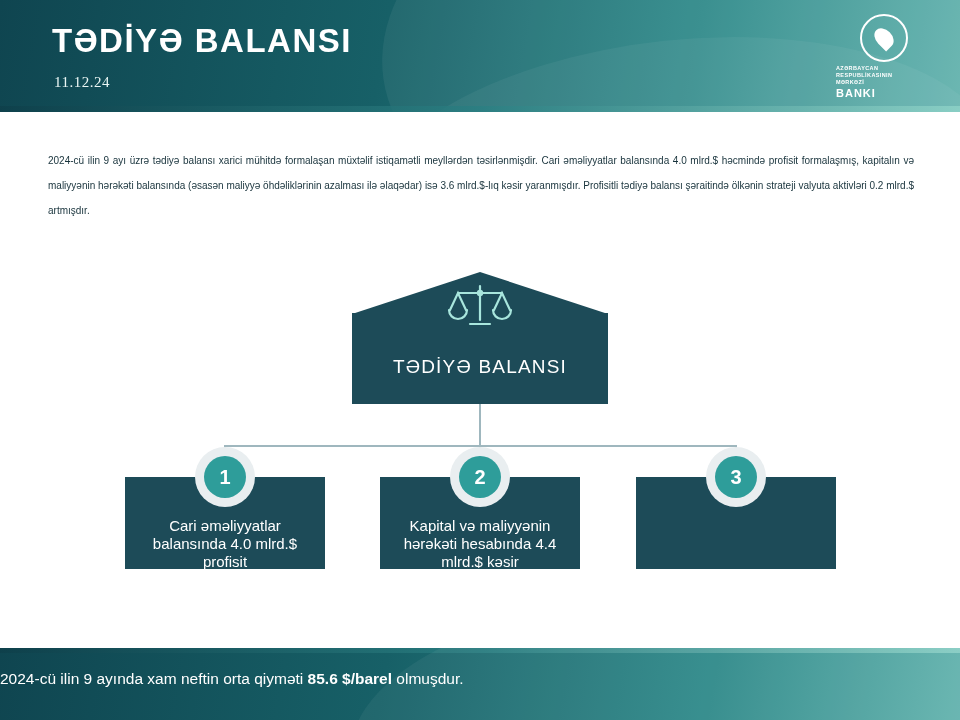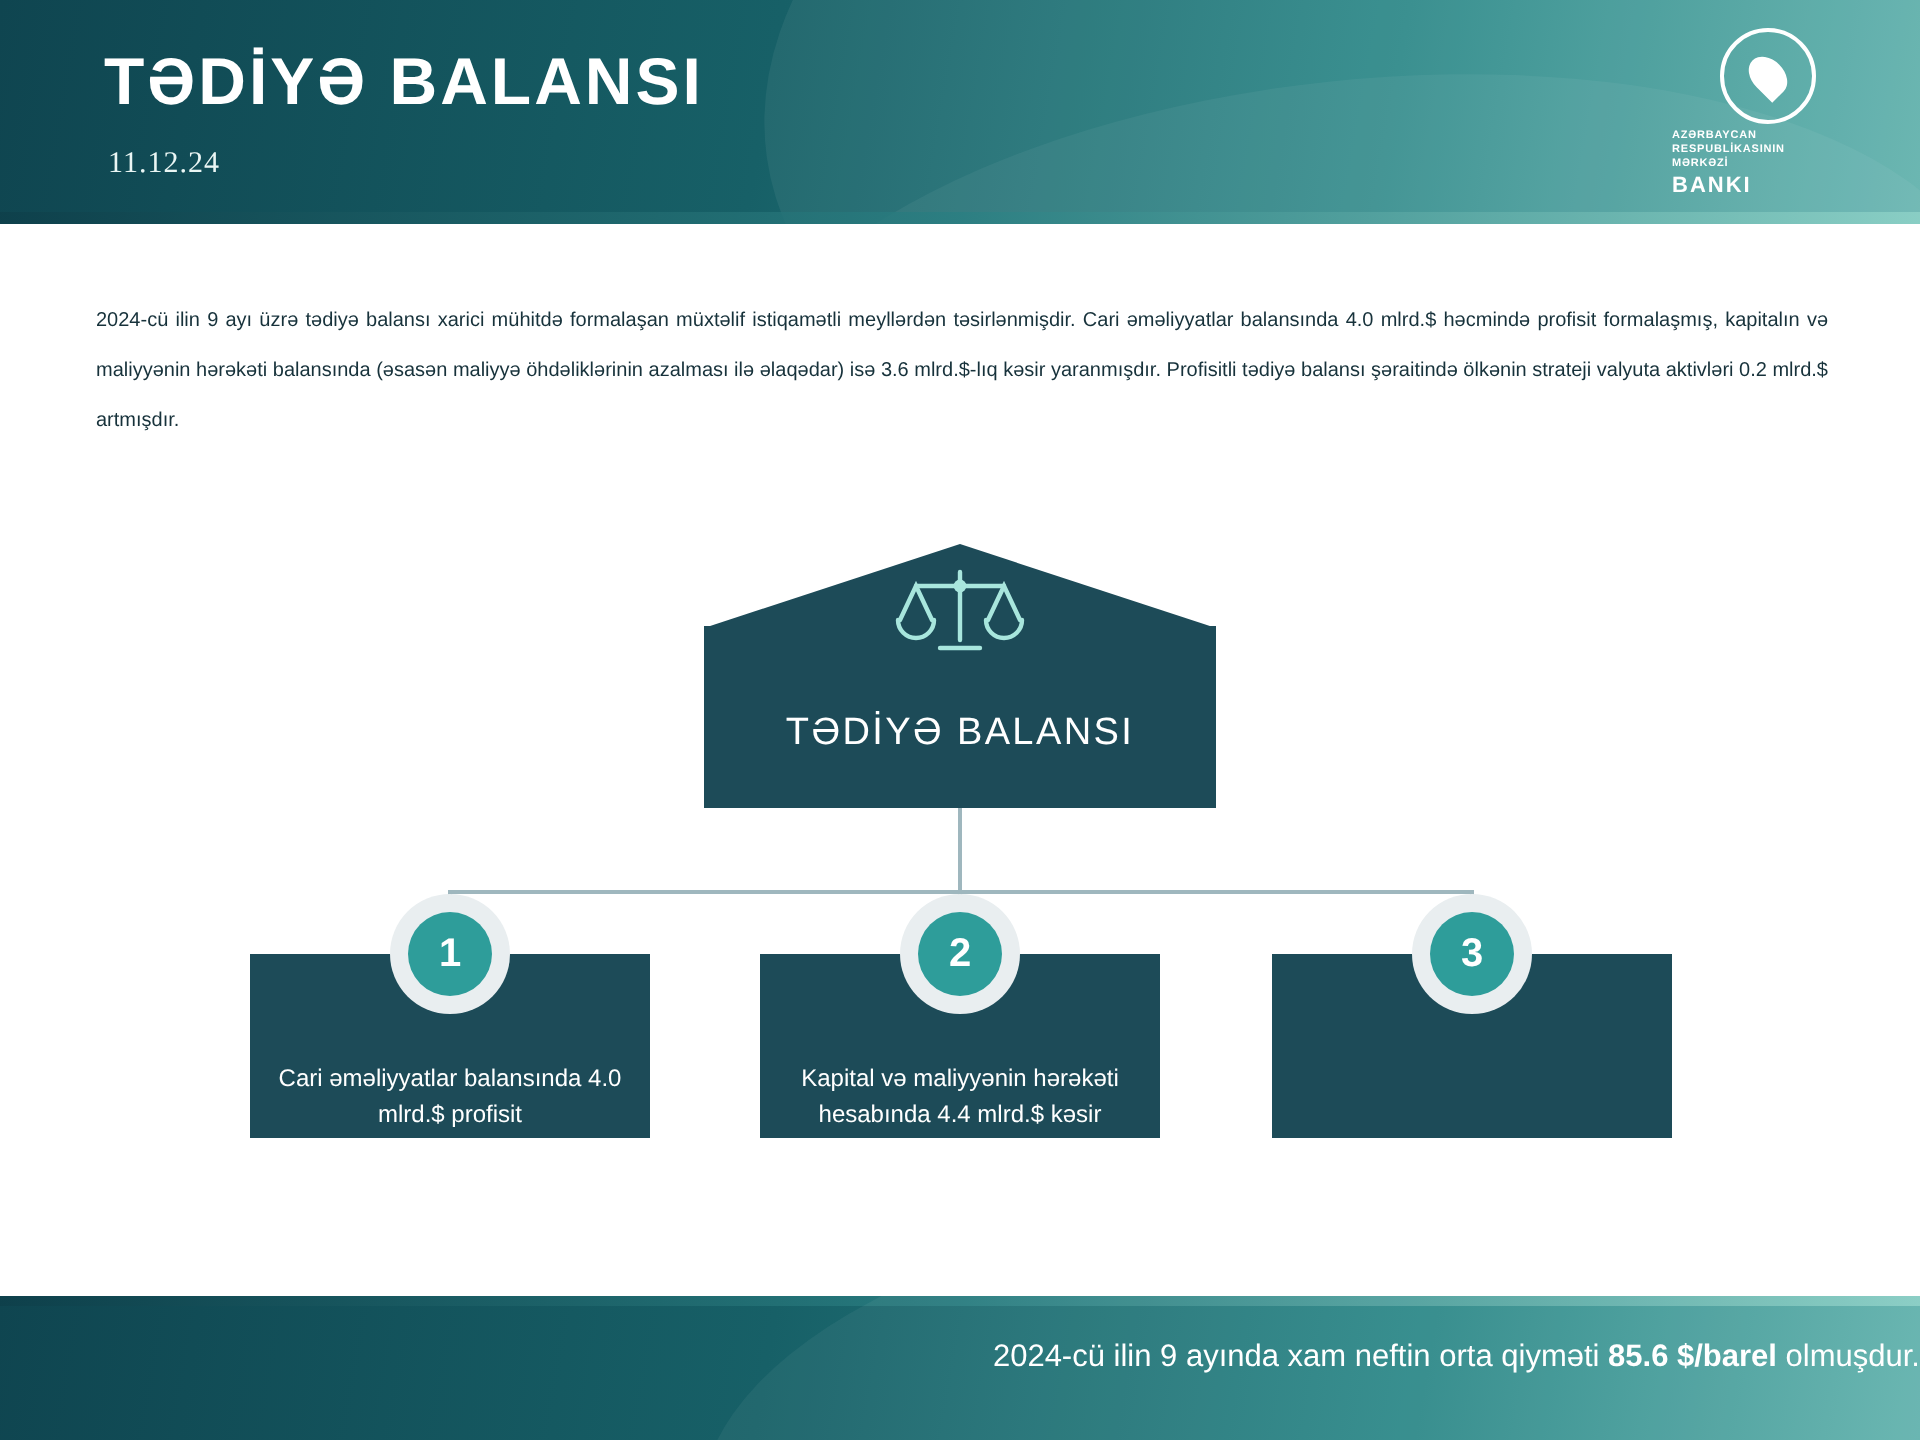--- a/index.html
+++ b/index.html
@@ -229,23 +229,22 @@
     align-items: center;
     justify-content: center;
   }
   .node-text {
     position: absolute;
     left: 10px;
     right: 10px;
     top: 40px;
     text-align: center;
     color: #ffffff;
-    font-size: 12px;
+    font-size: 15px;
     line-height: 18px;
-    margin-top: 13px;
   }
   .node-3 .node-text { top: 46px; }
 
   
   .footer {
     position: absolute;
     left: 0;
     bottom: 0;
     width: 960px;
     height: 72px;
@@ -267,21 +266,21 @@
     width: 760px;
     height: 330px;
     border-radius: 50%;
     background: rgba(255,255,255,0.05);
   }
   .footer-text {
     position: absolute;
     left: 0;
     right: 0;
     top: 22px;
-    text-align: right;
+    text-align: left;
     color: #ffffff;
     font-size: 15.5px;
   }
   .footer-text b { font-weight: bold; }
 </style>
 </head>
 <body>
 
 <div class="header">
   <div class="header-swoosh"></div>

